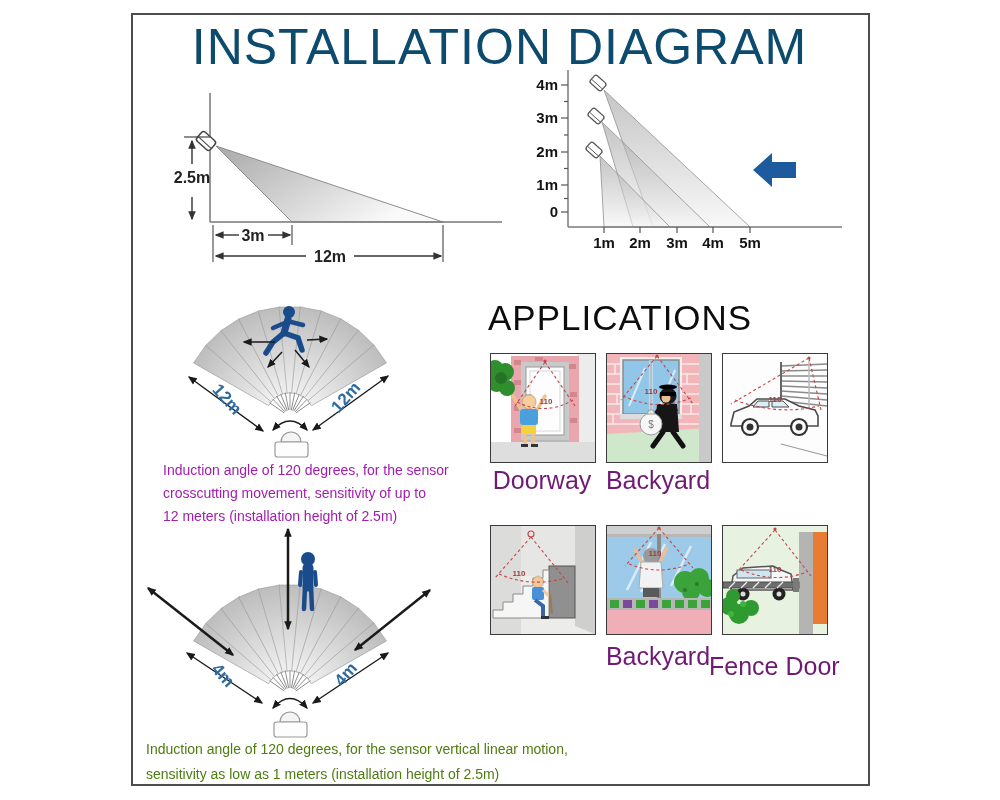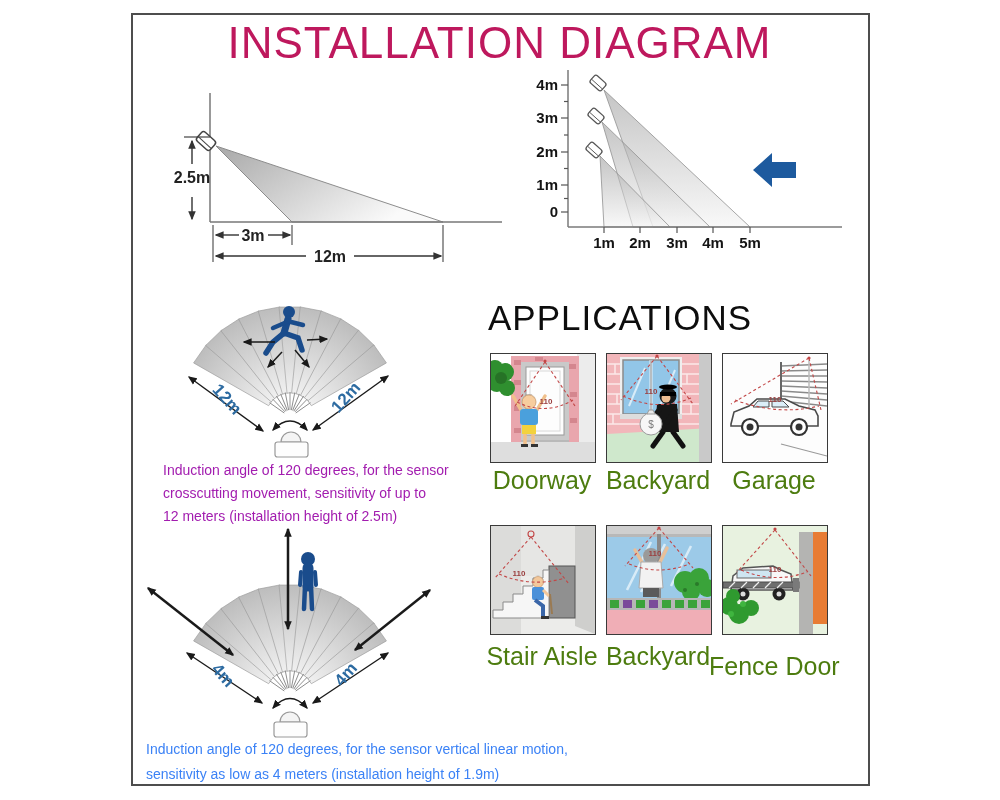--- a/index.html
+++ b/index.html
@@ -1,24 +1,24 @@
 <!DOCTYPE html>
 <html><head>
 <meta charset="utf-8">
 <style>
   html,body{margin:0;padding:0;background:#ffffff;}
   .page{position:relative;width:1000px;height:800px;background:#fff;overflow:hidden;
         font-family:"Liberation Sans",sans-serif;color:#111;}
   .abs{position:absolute;}
   .frame{border:2px solid #4d4d4d;}
-  .title{font-size:44px;font-weight:400;letter-spacing:1px;text-align:center;color:#be185d;white-space:nowrap;}
+  .title{font-size:50px;font-weight:400;letter-spacing:1px;text-align:center;color:#0c4a6e;white-space:nowrap;}
   .apps-heading{font-size:35px;font-weight:400;letter-spacing:1px;color:#0d0d0d;white-space:nowrap;}
   .cap{font-size:14px;line-height:23px;color:#a21caf;white-space:nowrap;}
-  .cap2{font-size:14px;line-height:25px;color:#3b82f6;white-space:nowrap;}
-  .app-label{font-size:25px;color:#4d7c0f;text-align:center;white-space:nowrap;}
+  .cap2{font-size:14px;line-height:25px;color:#4d7c0f;white-space:nowrap;}
+  .app-label{font-size:25px;color:#701a75;text-align:center;white-space:nowrap;}
   .app-img{background:#fff;border:1px solid #3a3a3a;}
   svg text{font-family:"Liberation Sans",sans-serif;}
   .dim-label{font-size:16px;font-weight:700;fill:#222;}
   .axis-label{font-size:15px;font-weight:600;fill:#141414;}
   .range-label{font-size:17px;font-weight:700;fill:#2d6ba1;}
   .model-label{font-size:8px;font-weight:700;fill:#9a3f3f;}
 </style>
 </head>
 <body>
 
@@ -259,21 +259,21 @@
     <text class="range-label" transform="translate(210,156) rotate(-48)" text-anchor="middle">4m</text>
     <path d="M133,186 Q150,167 167,186" fill="none" stroke="#1a1a1a" stroke-width="1.3" marker-start="url(#ahD)" marker-end="url(#ahD)"></path>
     <g>
       <path d="M140,200 A10,10 0 0 1 160,200 Z" fill="#f4f4f4" stroke="#999" stroke-width="1.2"></path>
       <rect x="134" y="200" width="33" height="15" rx="2.5" fill="#fdfdfd" stroke="#999" stroke-width="1.2"></rect>
     </g>
   </svg>
 
   <div class="abs cap2" style="left:146px;top:737px;">
     <div>Induction angle of 120 degrees, for the sensor vertical linear motion,</div>
-    <div>sensitivity as low as 4 meters (installation height of 1.9m)</div>
+    <div>sensitivity as low as 1 meters (installation height of 2.5m)</div>
   </div>
 
   <div class="abs apps-heading" style="left:488px;top:298px;">APPLICATIONS</div>
 
   <svg class="abs app-img" style="left:490px;top:353px;" width="104" height="108" viewBox="0 0 104 108">
     <rect width="104" height="108" fill="#fff"></rect>
     <rect x="86" y="0" width="18" height="92" fill="#ececec"></rect>
     <g>
       <rect x="20" y="2" width="68" height="90" fill="#e9a6ad"></rect>
       <rect x="23" y="6" width="7" height="5" fill="#d4868e"></rect>
@@ -397,21 +397,20 @@
     </g>
     <line x1="58" y1="90" x2="104" y2="102" stroke="#999" stroke-width="1.2"></line>
     <g stroke="#c24747" stroke-width="1.1" stroke-dasharray="3,2.6" fill="none">
       <circle cx="86" cy="4" r="1.6" fill="#c24747" stroke="none"></circle>
       <path d="M86,4 L8,50"></path>
         <path d="M86,4 L98,56"></path>
         <path d="M12,46 Q55,62 96,52"></path>
     </g>
     <text class="model-label" x="52" y="48" text-anchor="middle">110</text>
   </svg>
-  <div class="abs app-label" style="left:709px;top:466px;width:130px;">Garage</div>
 
   <svg class="abs app-img" style="left:490px;top:525px;" width="104" height="108" viewBox="0 0 104 108">
     <rect width="104" height="108" fill="#ececea"></rect>
     <rect x="0" y="0" width="30" height="108" fill="#dcdcda"></rect>
     <rect x="30" y="0" width="54" height="50" fill="#e6e6e4"></rect>
     <polygon points="84,0 104,0 104,108 84,100" fill="#cfcfcd"></polygon>
     <rect x="58" y="40" width="26" height="52" fill="#909090" stroke="#555"></rect>
     <path d="M2,92 L2,84 L12,84 L12,76 L22,76 L22,68 L32,68 L32,60 L42,60 L42,52 L52,52 L52,44 L58,44 L58,92 Z" fill="#f6f6f6" stroke="#8a8a8a"></path>
     <g>
       <circle cx="47" cy="56" r="5.5" fill="#f2c89c" stroke="#c8986a" stroke-width="0.7"></circle>
@@ -423,21 +422,20 @@
       <line x1="59" y1="68" x2="61" y2="88" stroke="#9a7a52" stroke-width="2"></line>
     </g>
     <g stroke="#c24747" stroke-width="1.1" stroke-dasharray="3,2.6" fill="none">
       <circle cx="40" cy="8" r="3" stroke-dasharray="none"></circle>
       <path d="M40,11 L4,52"></path>
         <path d="M40,11 L78,58"></path>
         <path d="M8,48 Q40,62 74,52"></path>
     </g>
     <text class="model-label" x="28" y="50" text-anchor="middle">110</text>
   </svg>
-  <div class="abs app-label" style="left:477px;top:642px;width:130px;">Stair Aisle</div>
 
   <svg class="abs app-img" style="left:606px;top:525px;" width="104" height="108" viewBox="0 0 104 108">
     <rect width="104" height="108" fill="#fff"></rect>
     <rect x="0" y="0" width="104" height="8" fill="#cfcfcf"></rect>
     <g>
       <rect x="0" y="8" width="104" height="64" fill="#9ccae8"></rect>
       <line x1="20" y1="64" x2="44" y2="16" stroke="#e8f4fb" stroke-width="2.5" opacity="0.8"></line>
       <line x1="34" y1="66" x2="58" y2="18" stroke="#e8f4fb" stroke-width="2.5" opacity="0.8"></line>
       <line x1="64" y1="60" x2="84" y2="20" stroke="#e8f4fb" stroke-width="2.5" opacity="0.8"></line>
       <rect x="0" y="8" width="104" height="3" fill="#b8b8b8"></rect>

